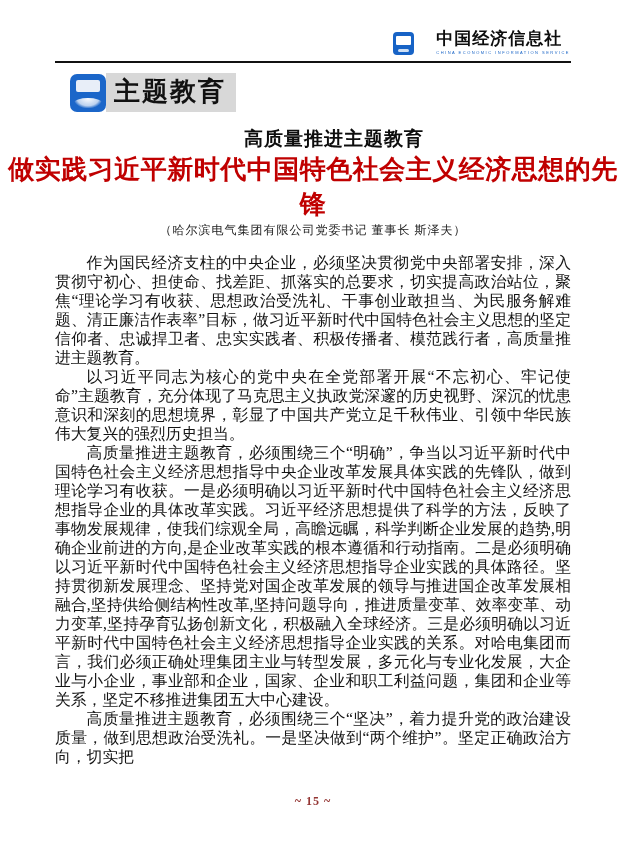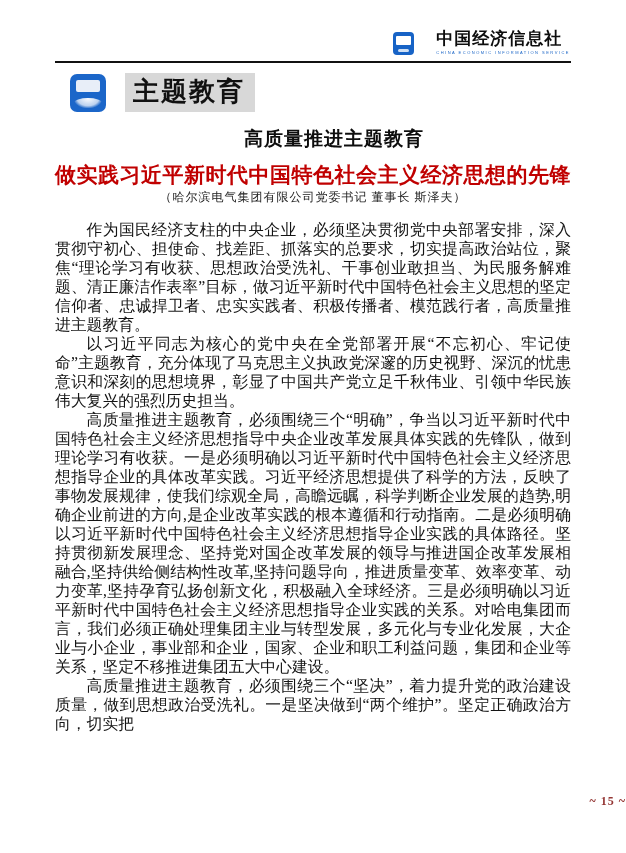--- a/index.html
+++ b/index.html
@@ -60,21 +60,21 @@
   .header-rule {
     margin: 6px 55px 0 55px;
     border: none;
     border-top: 2px solid #111111;
   }
   
   .badge-row {
     margin: 10px 0 0 70px;
     display: flex;
     align-items: center;
-    gap: 19px;
+    gap: 0;
   }
   .badge-icon {
     width: 36px; height: 38px;
     background: #1b66c9;
     border-radius: 7px;
     position: relative;
     flex-shrink: 0;
   }
   .badge-icon::before {
     content: "";
@@ -102,25 +102,24 @@
     margin-top: 14px;
     text-align: center;
     font-family: "Liberation Sans", "DejaVu Sans", sans-serif;
     font-weight: bold;
     font-size: 19px;
     color: #0d0d0d;
     letter-spacing: 1px;
     margin-left: 42px;
   }
   .title-main {
-    margin-top: 9px;
     text-align: center;
     font-family: "Liberation Sans", "DejaVu Sans", sans-serif;
     font-weight: bold;
-    font-size: 21px;
+    font-size: 26px;
     color: #c00000;
     letter-spacing: 0.5px;
   }
   .byline {
     margin-top: 0;
     text-align: center;
     font-size: 12px;
     color: #222222;
     letter-spacing: 1px;
   }
@@ -136,21 +135,21 @@
   .para.bold-para {
     font-family: "Liberation Sans", "DejaVu Sans", sans-serif;
     font-weight: bold;
     color: #000000;
   }
   
   .footer {
     position: absolute;
     left: 0; right: 0;
     bottom: 44px;
-    text-align: right;
+    text-align: center;
     font-size: 12px;
     font-weight: bold;
     color: #943634;
     letter-spacing: 1px;
   }
 </style>
 </head>
 <body>
 
 <div class="page">

